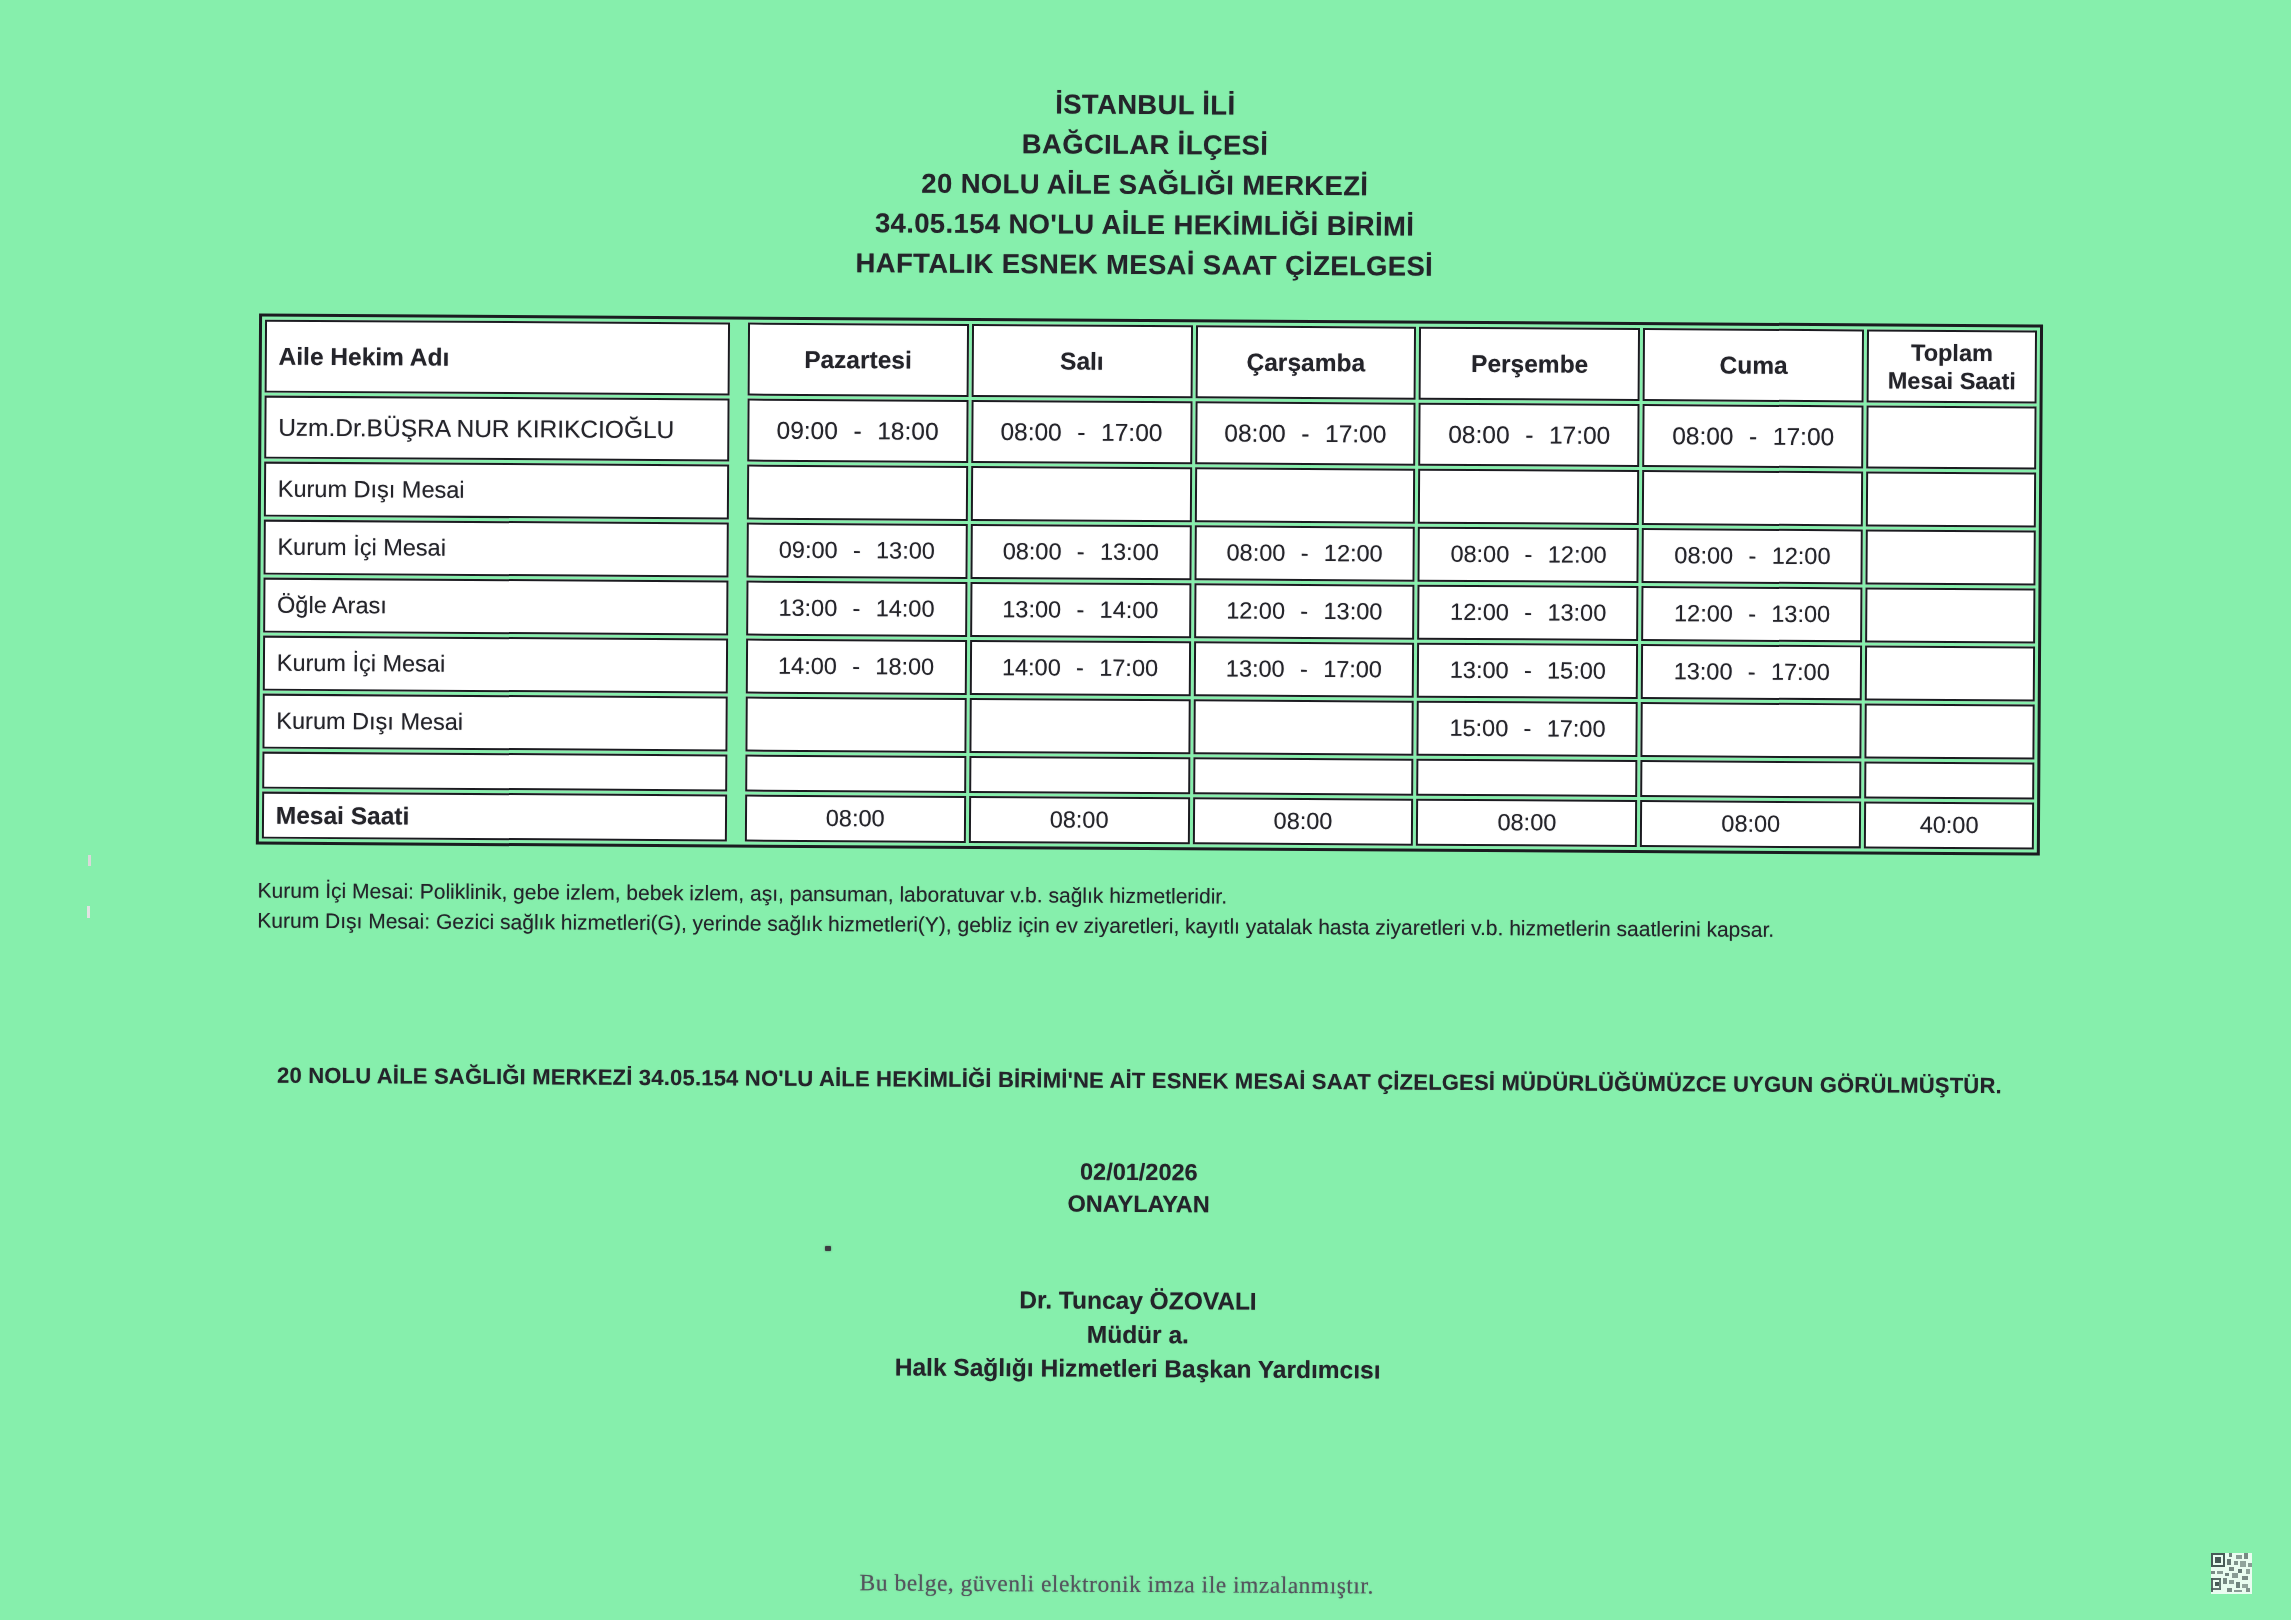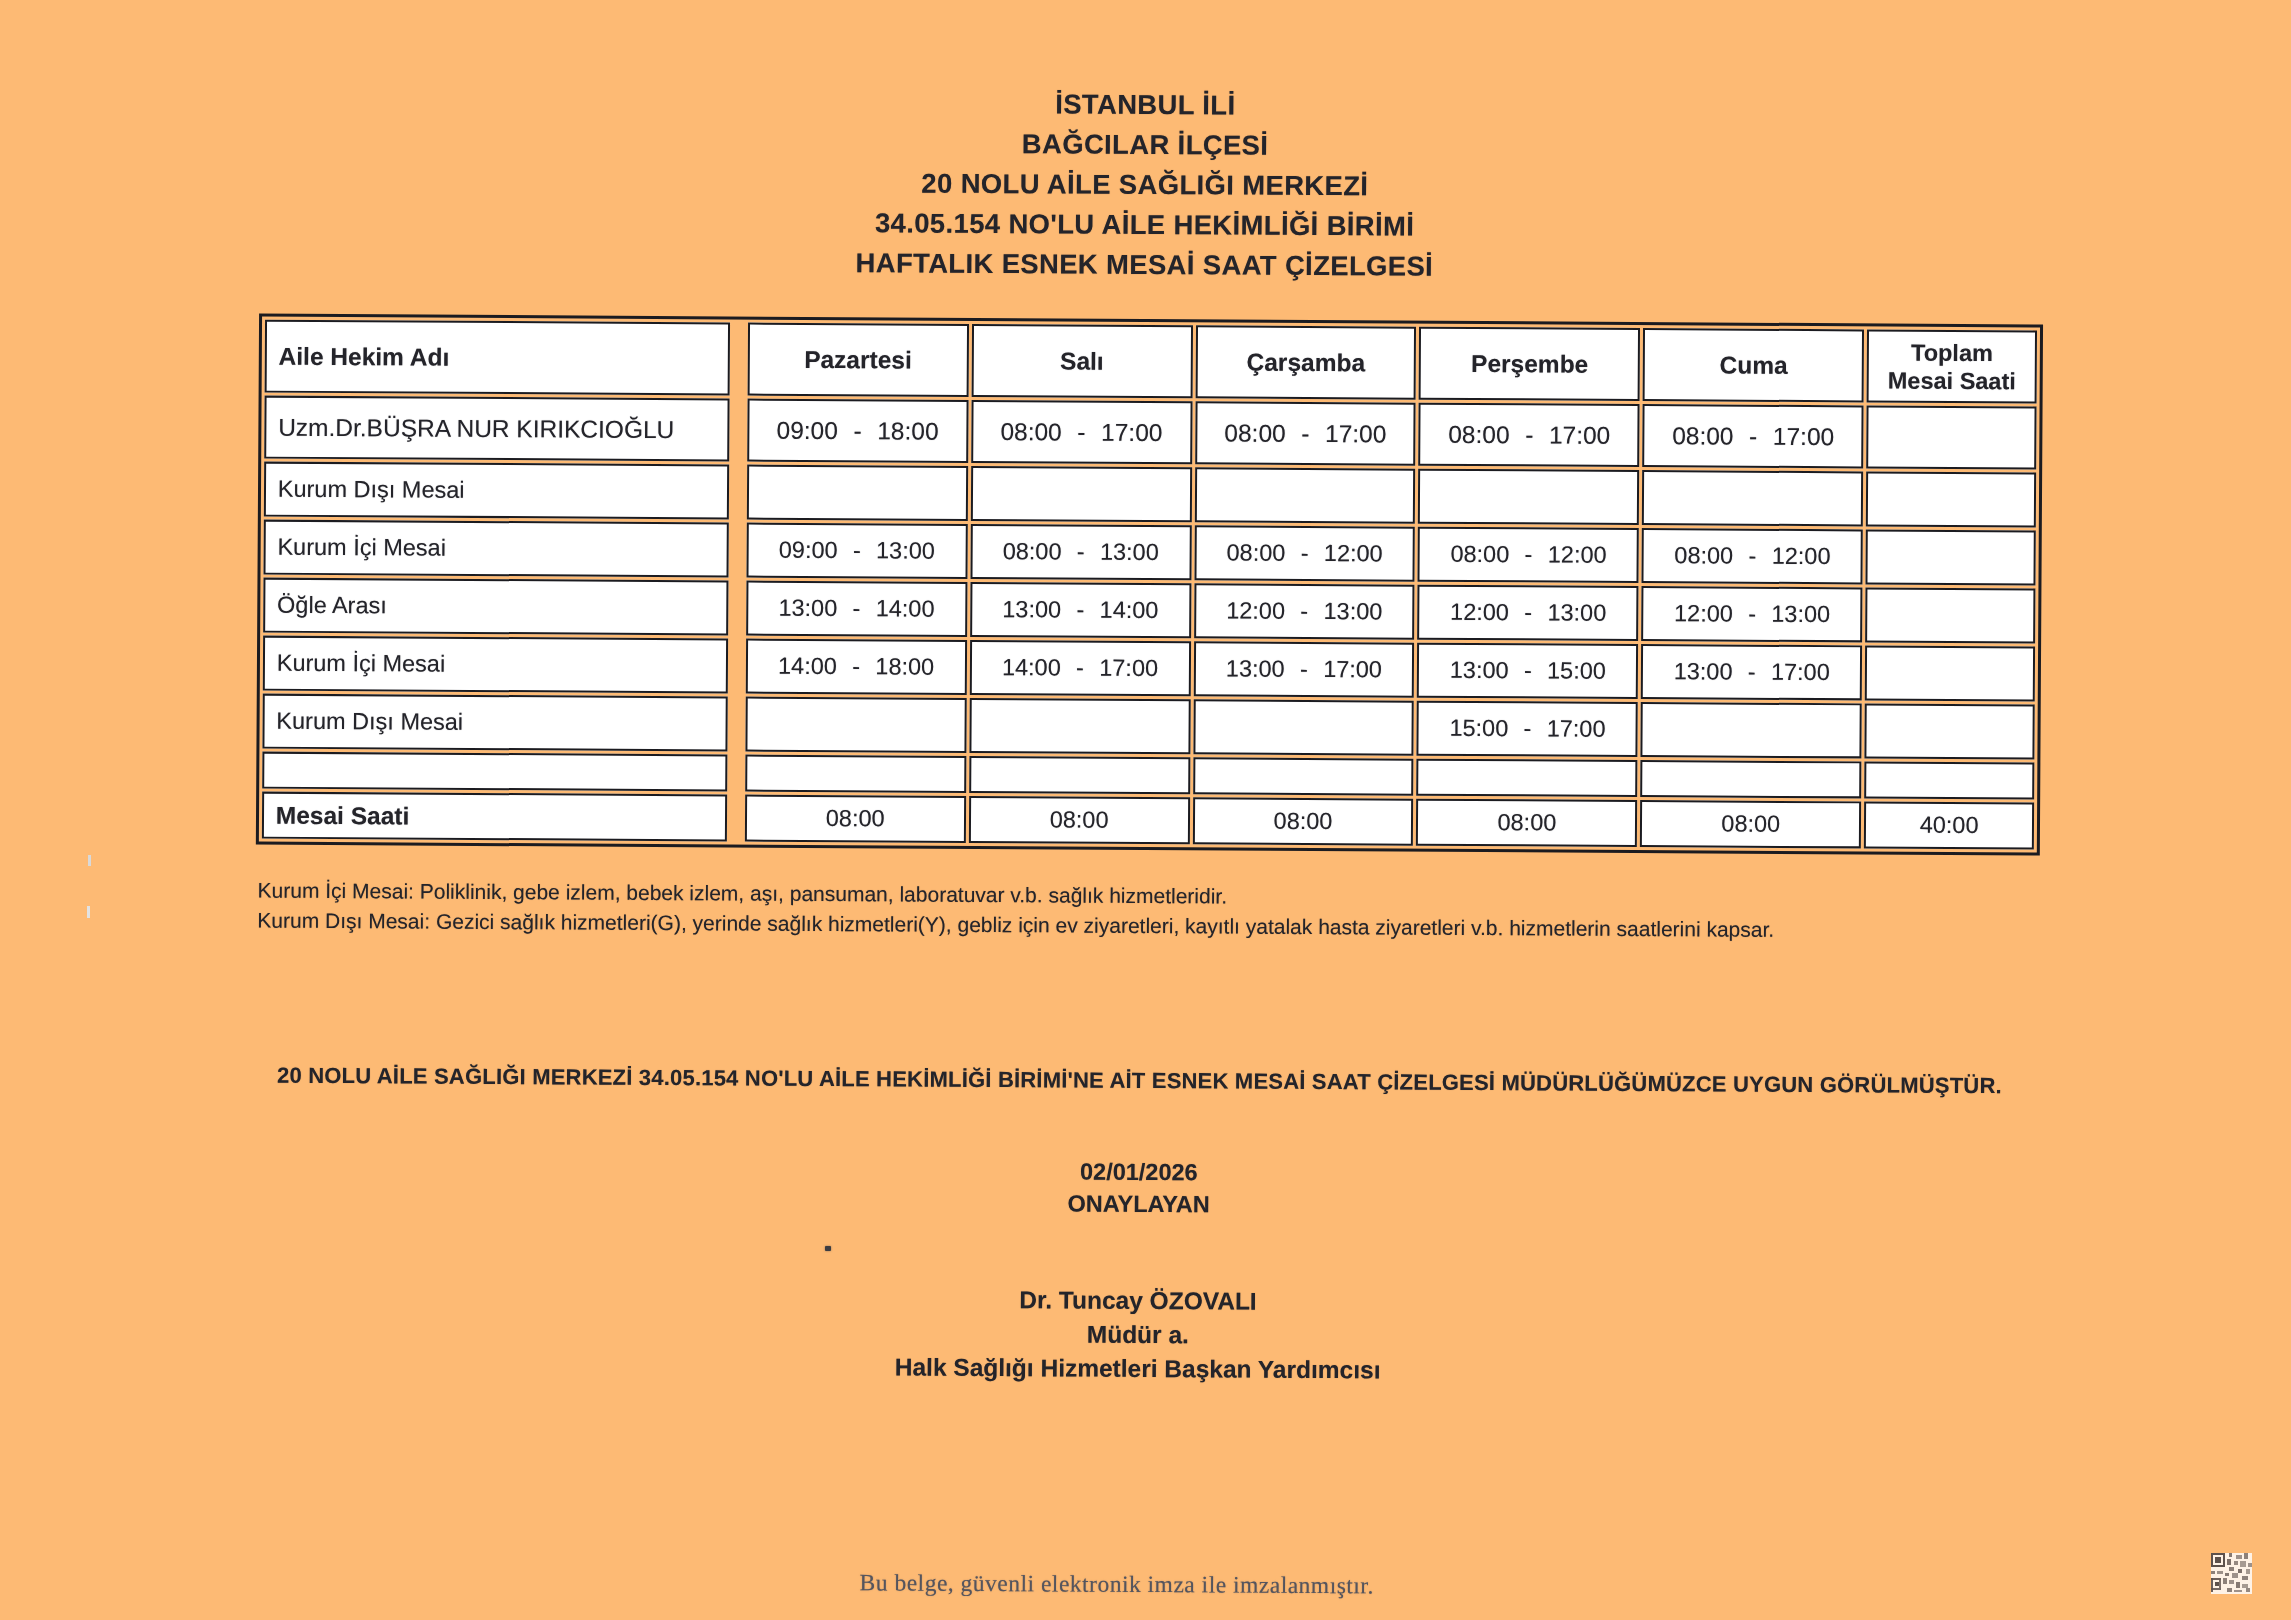--- a/index.html
+++ b/index.html
@@ -1,18 +1,18 @@
 <!DOCTYPE html>
 <html lang="tr"><head>
 <meta charset="utf-8">
 <style>
   html,body{margin:0;padding:0;}
   body{width:2292px;height:1620px;overflow:hidden;background:#fff;}
   .page{
-    position:relative;width:2292px;height:1620px;background:#fdba74;
+    position:relative;width:2292px;height:1620px;background:#86efac;
     font-family:"Liberation Sans", sans-serif;color:#24242a;overflow:hidden;
   }
   
   .sheet{
     position:absolute;inset:0;
     transform:rotate(0.35deg);transform-origin:0 0;
     text-shadow:0 0 1px rgba(30,30,38,.38);
   }
 
   

